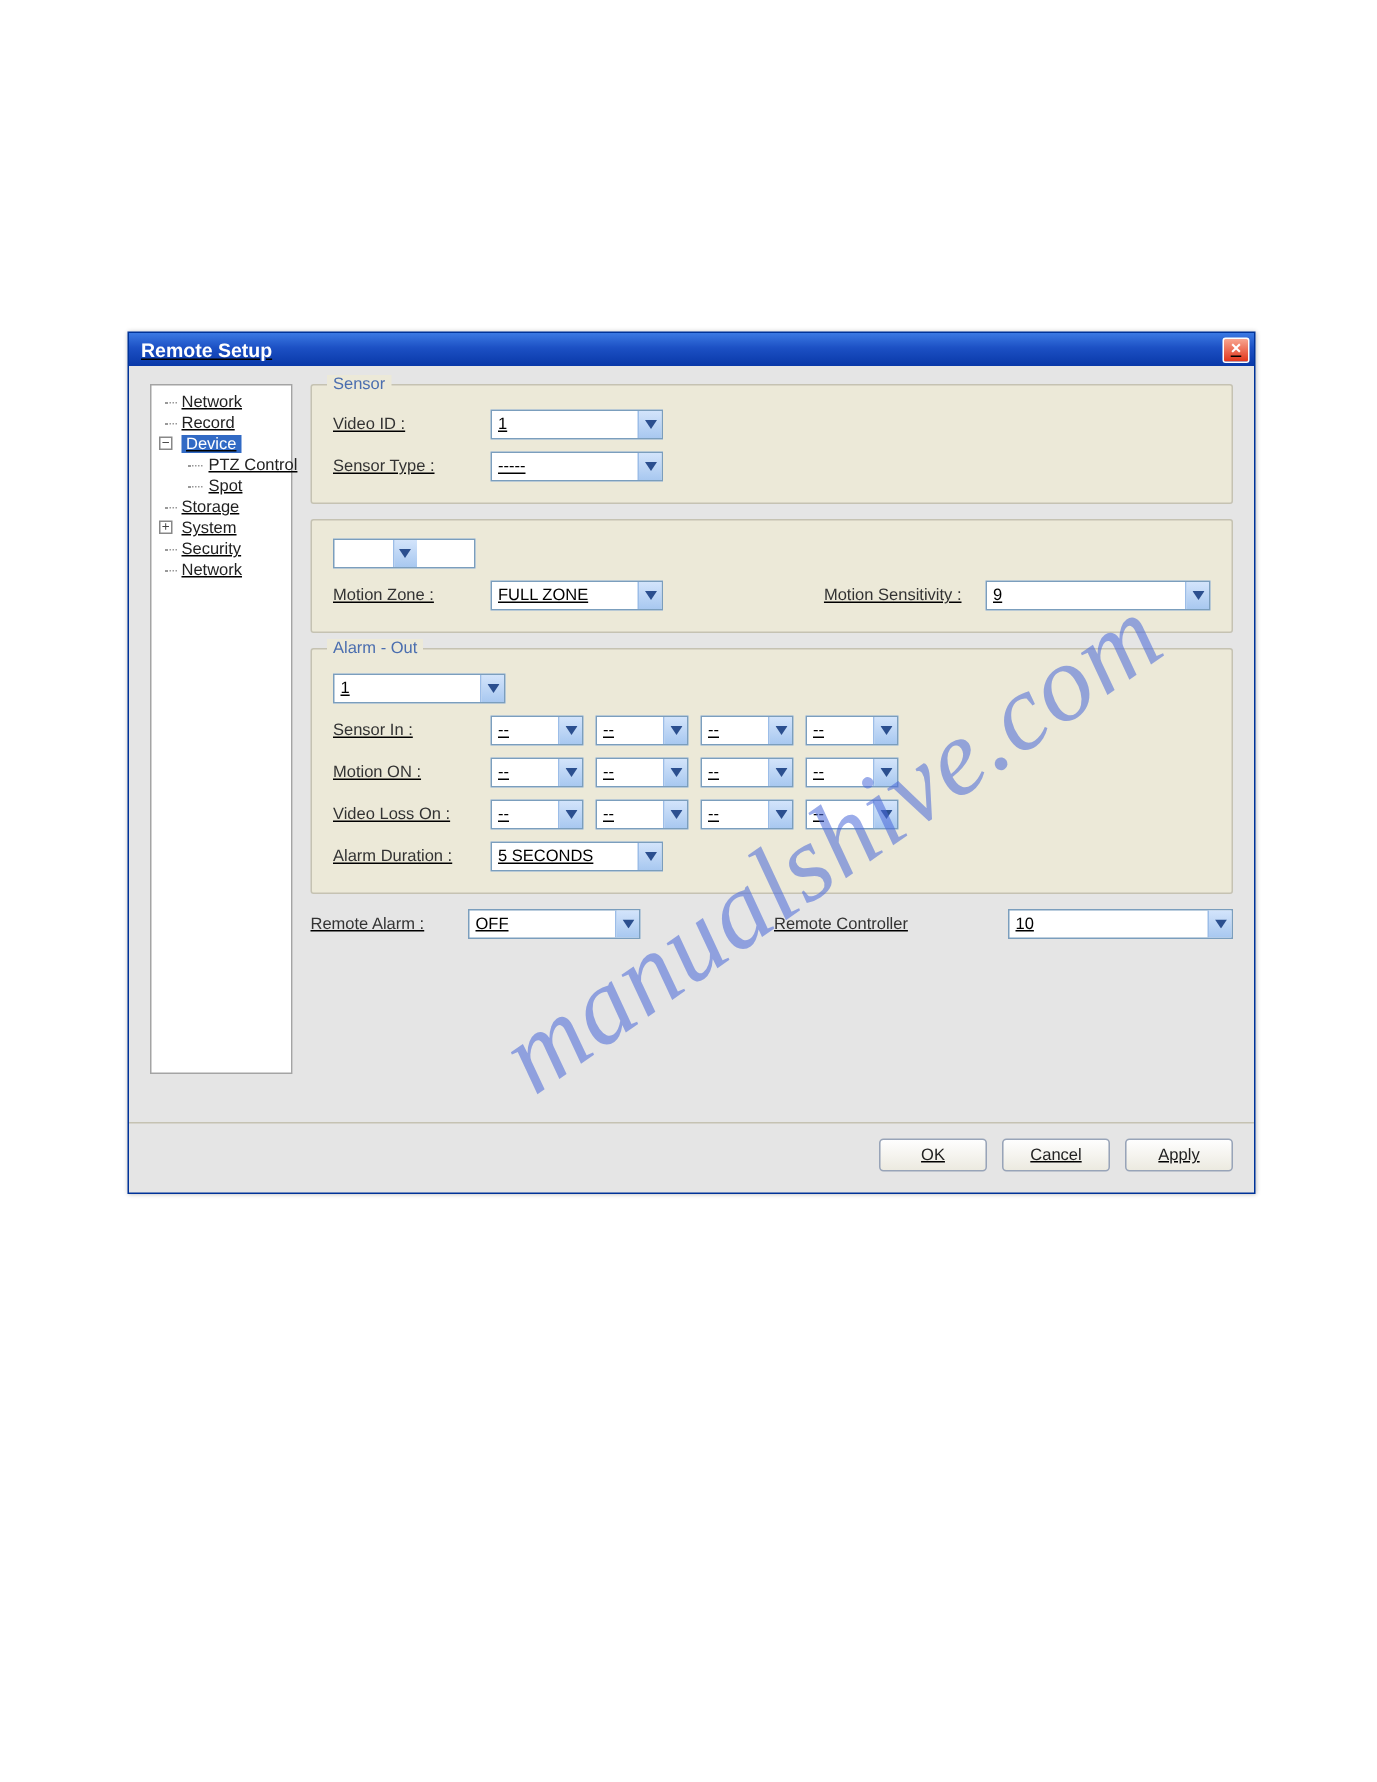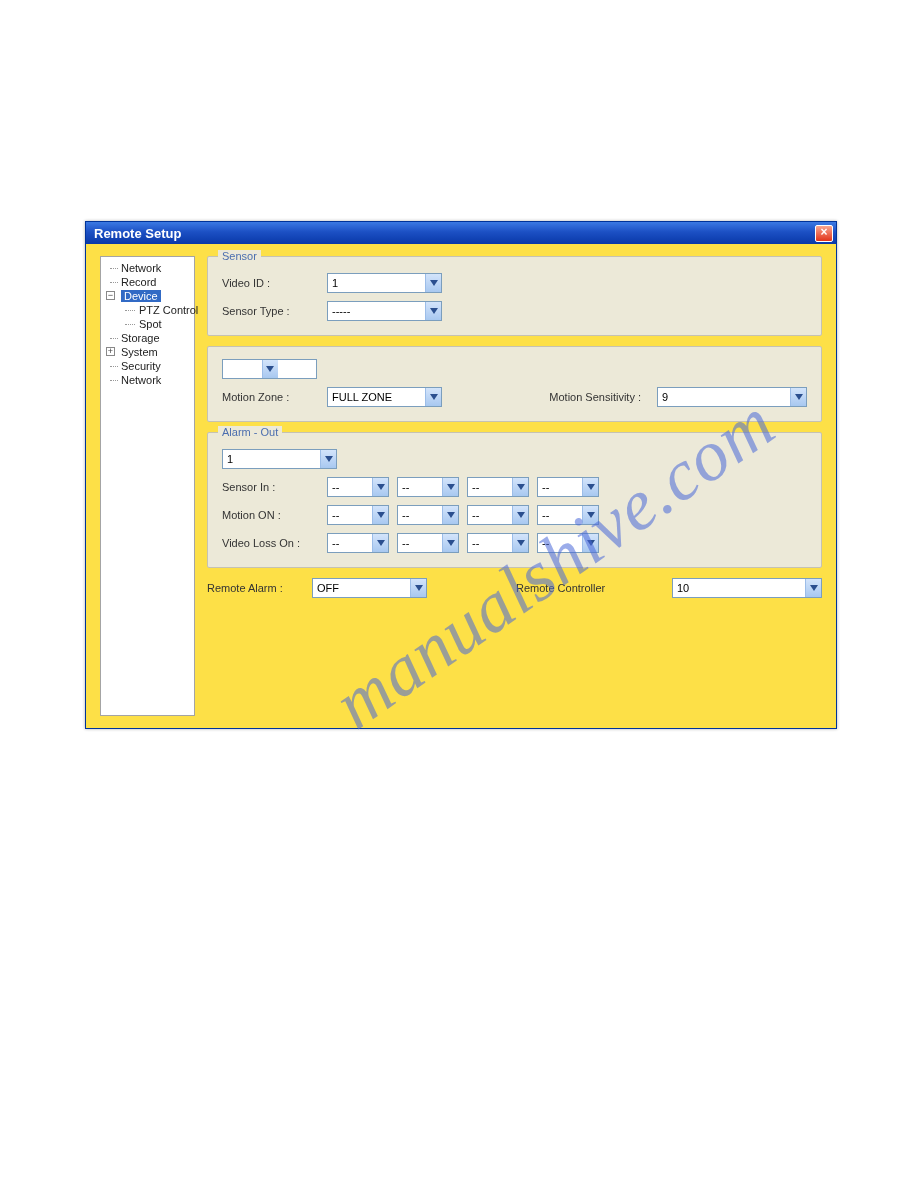--- a/index.html
+++ b/index.html
@@ -10,22 +10,23 @@
     width: 918px;
     height: 1188px;
     position: relative;
   }
   .window {
     position: absolute;
     left: 85px;
     top: 221px;
     width: 752px;
     border: 1px solid #003399;
-    background: #fde047;
+    background: #e5e5e5;
     box-shadow: 0 0 3px rgba(0,0,0,0.3);
+    text-decoration: underline;
   }
   .titlebar {
     height: 22px;
     background: linear-gradient(to bottom, #3b79e3 0%, #1c50c4 45%, #0938a8 100%);
     display: flex;
     align-items: center;
     justify-content: space-between;
     padding: 0 3px 0 8px;
     color: #fff;
     font-weight: bold;
@@ -427,20 +428,31 @@
           <div class="combo w65">
               <span class="val">--</span>
               <span class="arrow">
                 <svg viewBox="0 0 8 6">
                   <path d="M0 0 L8 0 L4 6 Z" fill="#2b4f8f"></path>
                 </svg>
               </span>
             </div>
         </div>
 
+        <div class="row">
+          <span class="lbl">Alarm Duration :</span>
+          <div class="combo w120">
+            <span class="val">5 SECONDS</span>
+            <span class="arrow">
+                <svg viewBox="0 0 8 6">
+                  <path d="M0 0 L8 0 L4 6 Z" fill="#2b4f8f"></path>
+                </svg>
+              </span>
+          </div>
+        </div>
       </div>
 
       <div>
         <div class="row">
           <span class="lbl">Remote Alarm :</span>
           <div class="combo w120">
             <span class="val">OFF</span>
             <span class="arrow">
                 <svg viewBox="0 0 8 6">
                   <path d="M0 0 L8 0 L4 6 Z" fill="#2b4f8f"></path>
@@ -456,15 +468,23 @@
                   <path d="M0 0 L8 0 L4 6 Z" fill="#2b4f8f"></path>
                 </svg>
               </span>
           </div>
         </div>
       </div>
 
     </div>
   </div>
 
+  <div>
+    <div class="divider"></div>
+    <div class="footer">
+      <button class="btn">OK</button>
+      <button class="btn">Cancel</button>
+      <button class="btn">Apply</button>
+    </div>
+  </div>
 
   <span class="watermark">manualshive.com</span>
 </div>
 
 </body></html>

